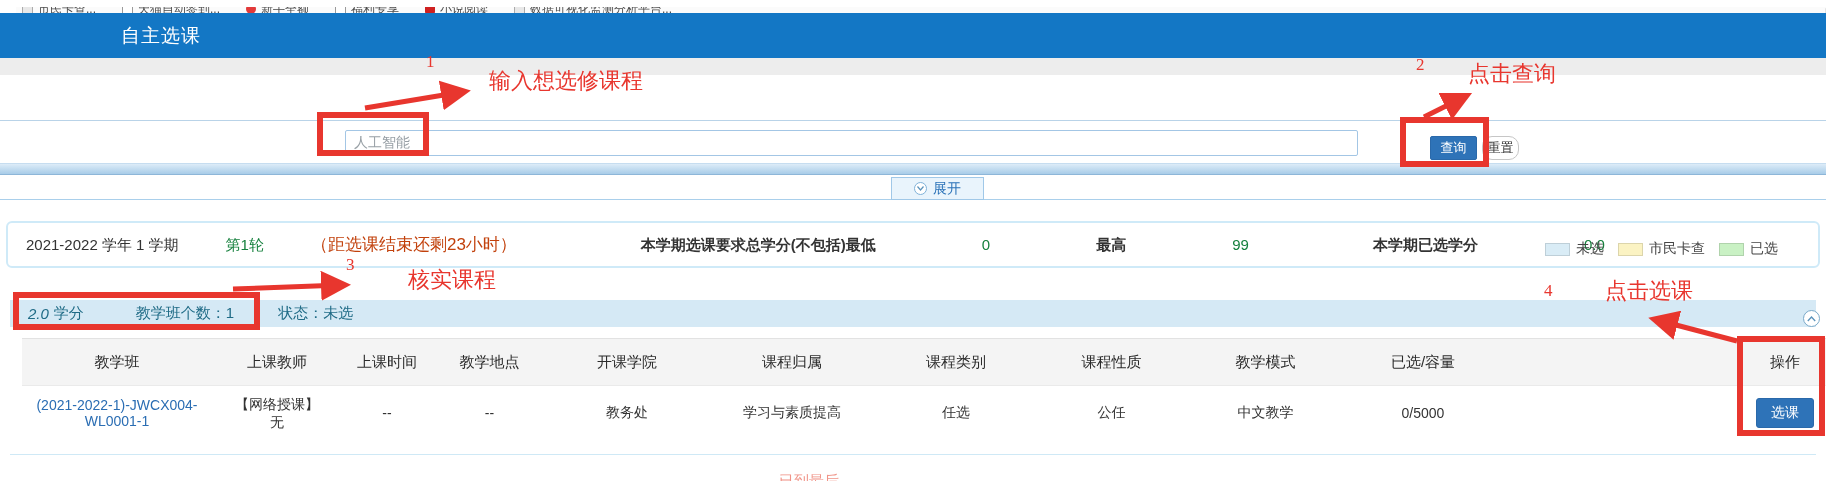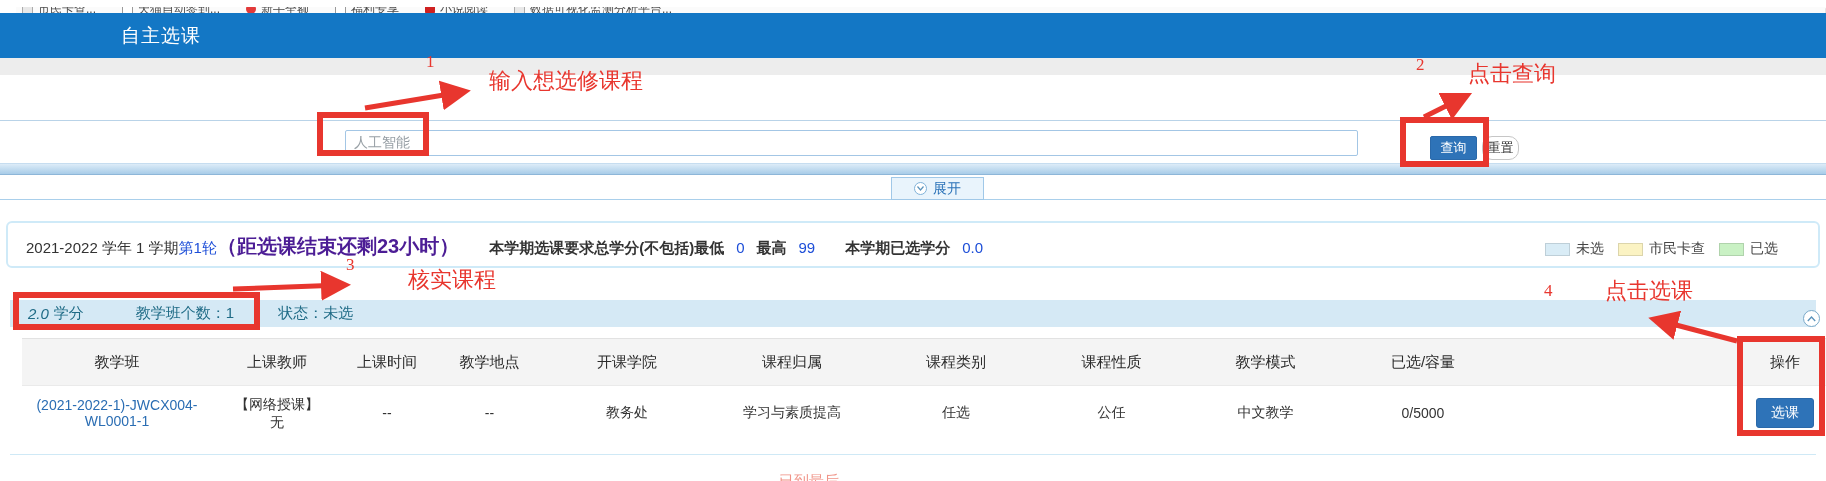--- a/index.html
+++ b/index.html
@@ -36,24 +36,24 @@
 
   #gradient-bar{left:0;top:163px;width:1826px;height:12px;background:linear-gradient(#ddecf8,#a8cce8);
     border-top:1px solid #c6ddf0;border-bottom:1px solid #8db6d8;box-sizing:border-box;}
   #expand-line{left:0;top:199px;width:1826px;height:1px;background:#a9cfeb;}
   #expand-tab{left:891px;top:177px;width:93px;height:23px;background:#e9f4fc;border:1px solid #a0c8e8;box-sizing:border-box;
     display:flex;align-items:center;justify-content:center;gap:6px;color:#2a72b8;font-size:14px;cursor:pointer;z-index:3;}
   .circle-ic{width:13px;height:13px;border-radius:50%;border:1px solid #7fb2d9;display:inline-flex;align-items:center;justify-content:center;box-sizing:border-box;background:#fff;}
 
   
   #status-panel{left:6px;top:221px;width:1814px;height:47px;border:2px solid #cfeaf8;border-radius:6px;box-sizing:border-box;background:#fff;}
-  #status-text{left:26px;top:233px;font-size:15px;color:#333;white-space:nowrap;display:flex;align-items:baseline;}
-  .red{color:#1d4ed8;}
+  #status-text{left:26px;top:233px;font-size:15px;color:#333;white-space:nowrap;display:flex;align-items:baseline;gap:47px;}
+  .red{color:#15803d;}
   .bold{font-weight:bold;}
-  .deadline{font-size:20px;font-weight:bold;color:#4c1d95;}
+  .deadline{font-size:17px;font-weight:normal;color:#c2410c;}
   .sp30{display:inline-block;width:30px;}
   .sp12{display:inline-block;width:12px;}
   #legend{left:1545px;top:240px;display:flex;align-items:center;gap:14px;font-size:14px;color:#444;}
   .sw{width:25px;height:13px;display:inline-block;border:1px solid rgba(0,0,0,0.12);box-sizing:border-box;margin-right:6px;vertical-align:-2px;}
   .legend-item{display:flex;align-items:center;white-space:nowrap;}
 
   
   #course-bar{left:10px;top:300px;width:1806px;height:27px;background:#d5e9f5;color:#1f6b86;font-size:15px;
     display:flex;align-items:center;padding-left:10px;box-sizing:border-box;white-space:nowrap;}
   #course-credit{font-style:italic;margin:0 5px 0 8px;}

